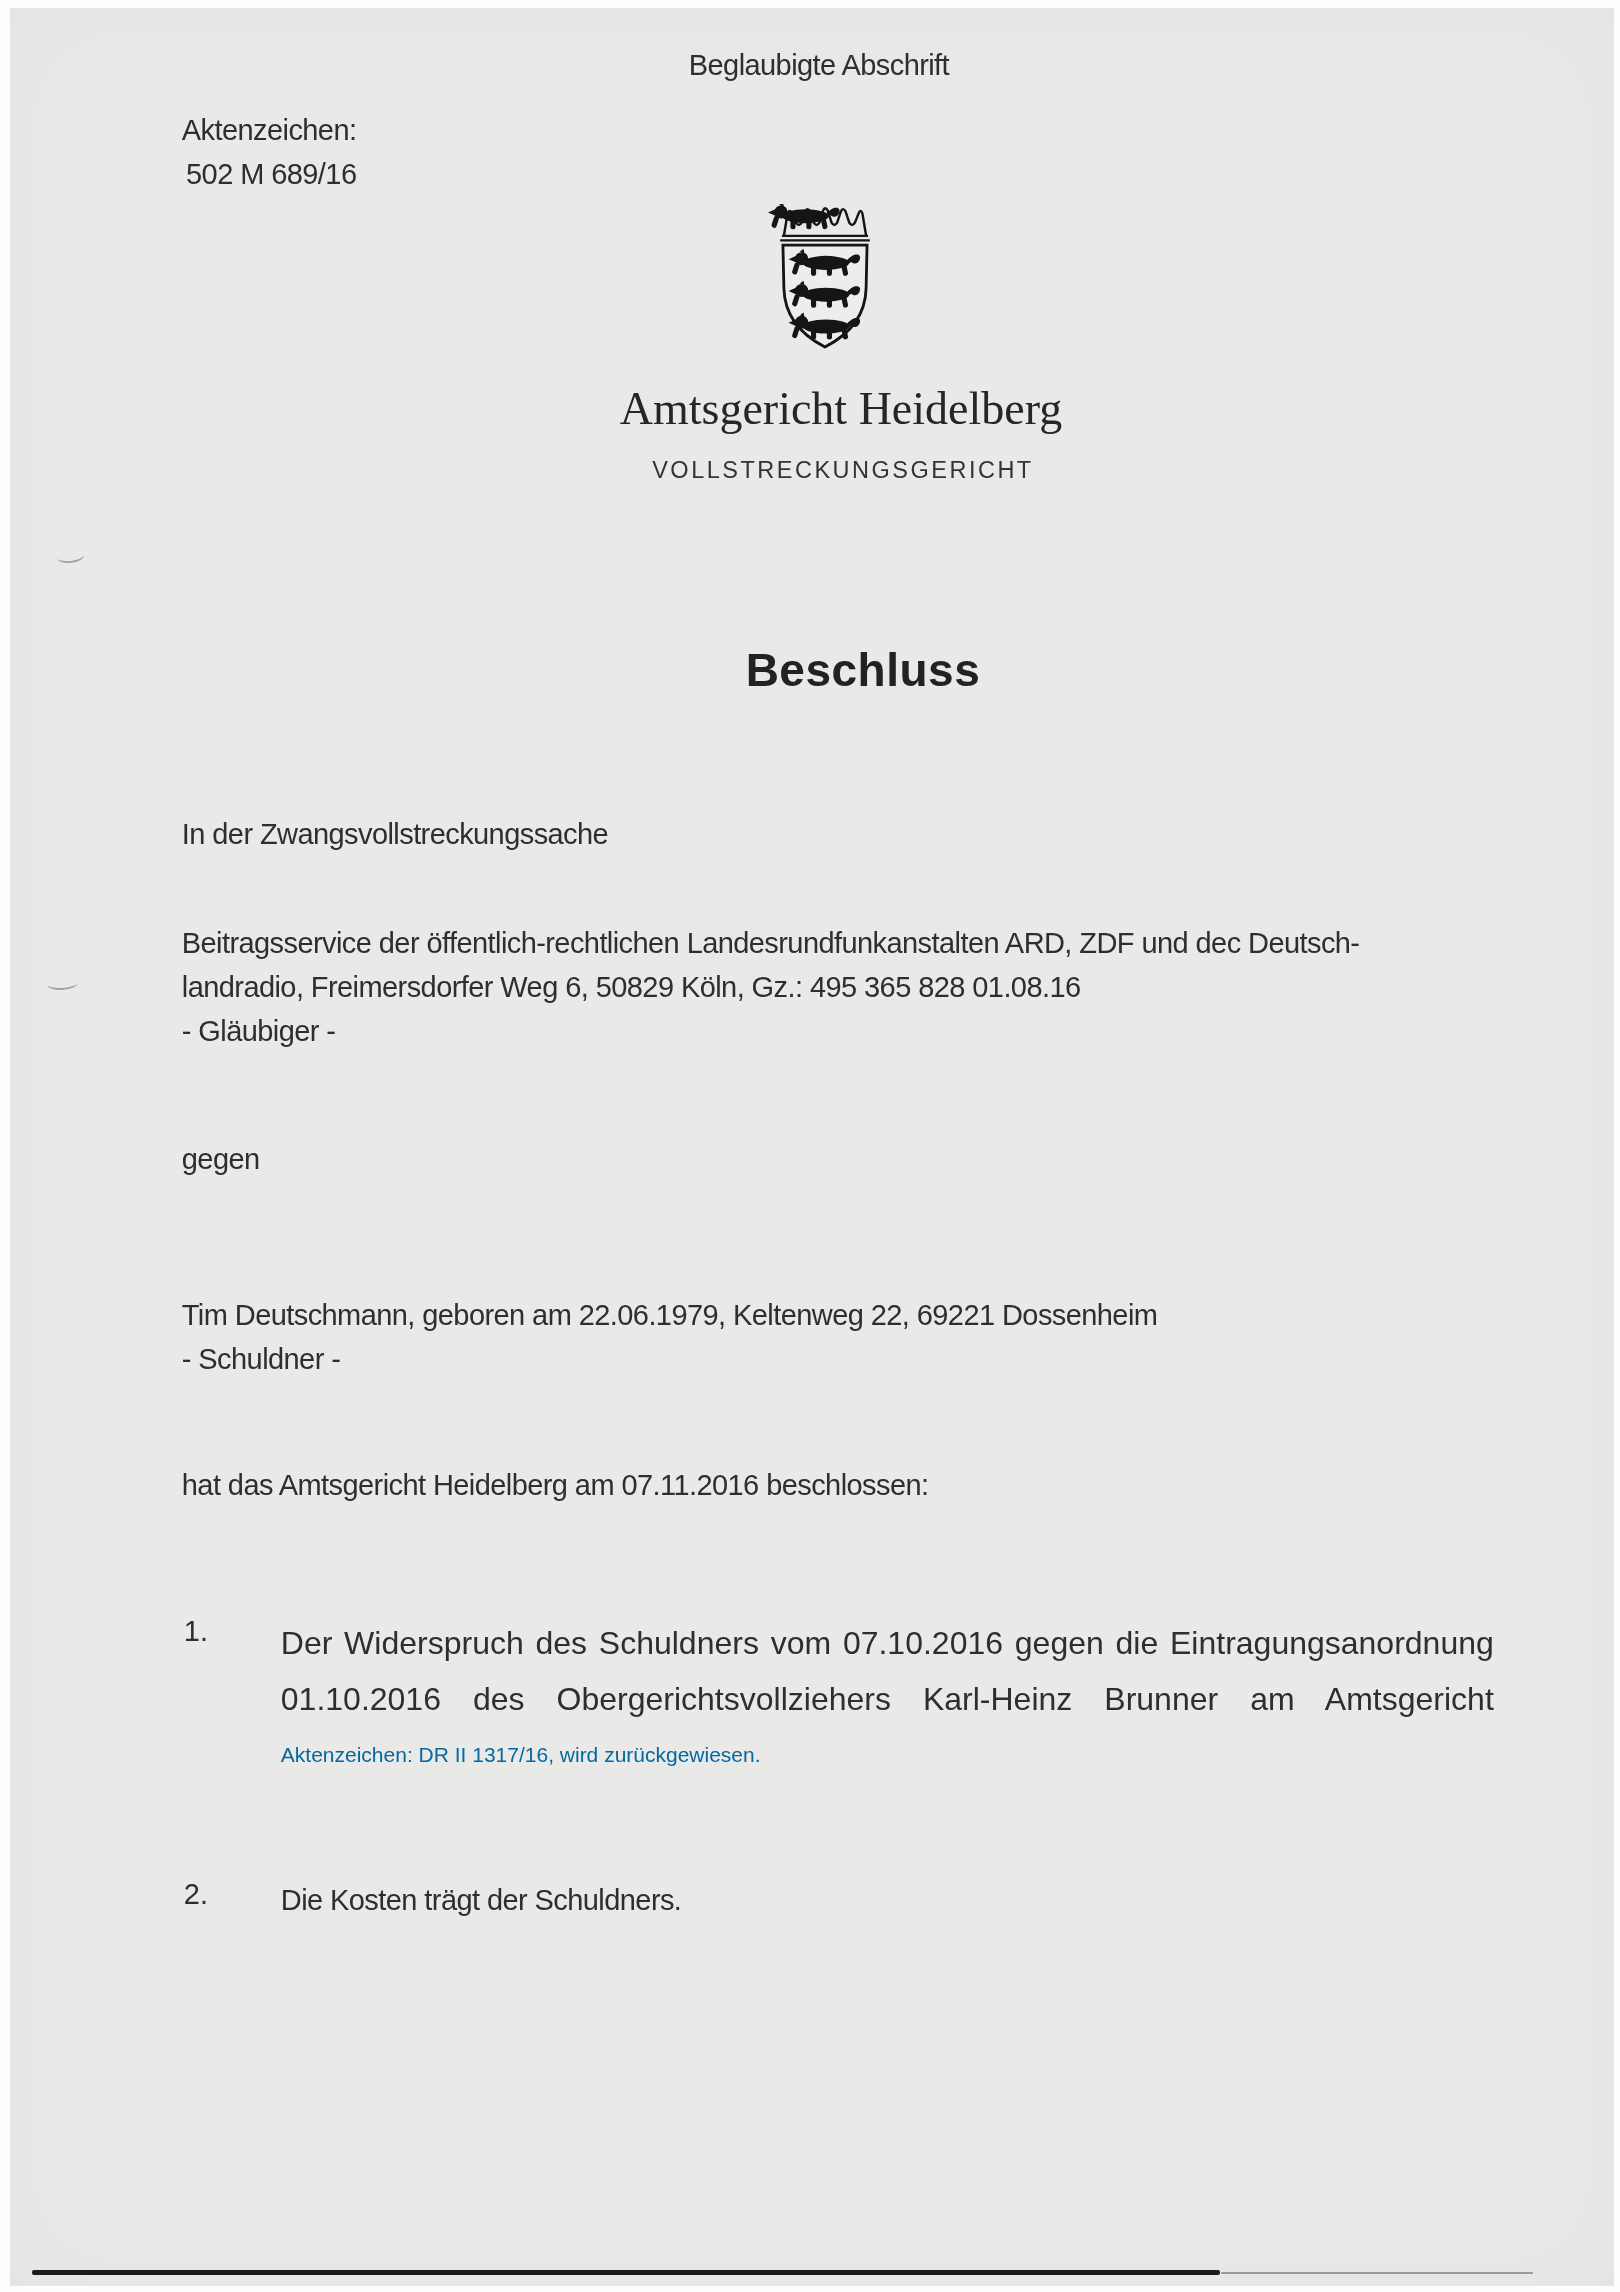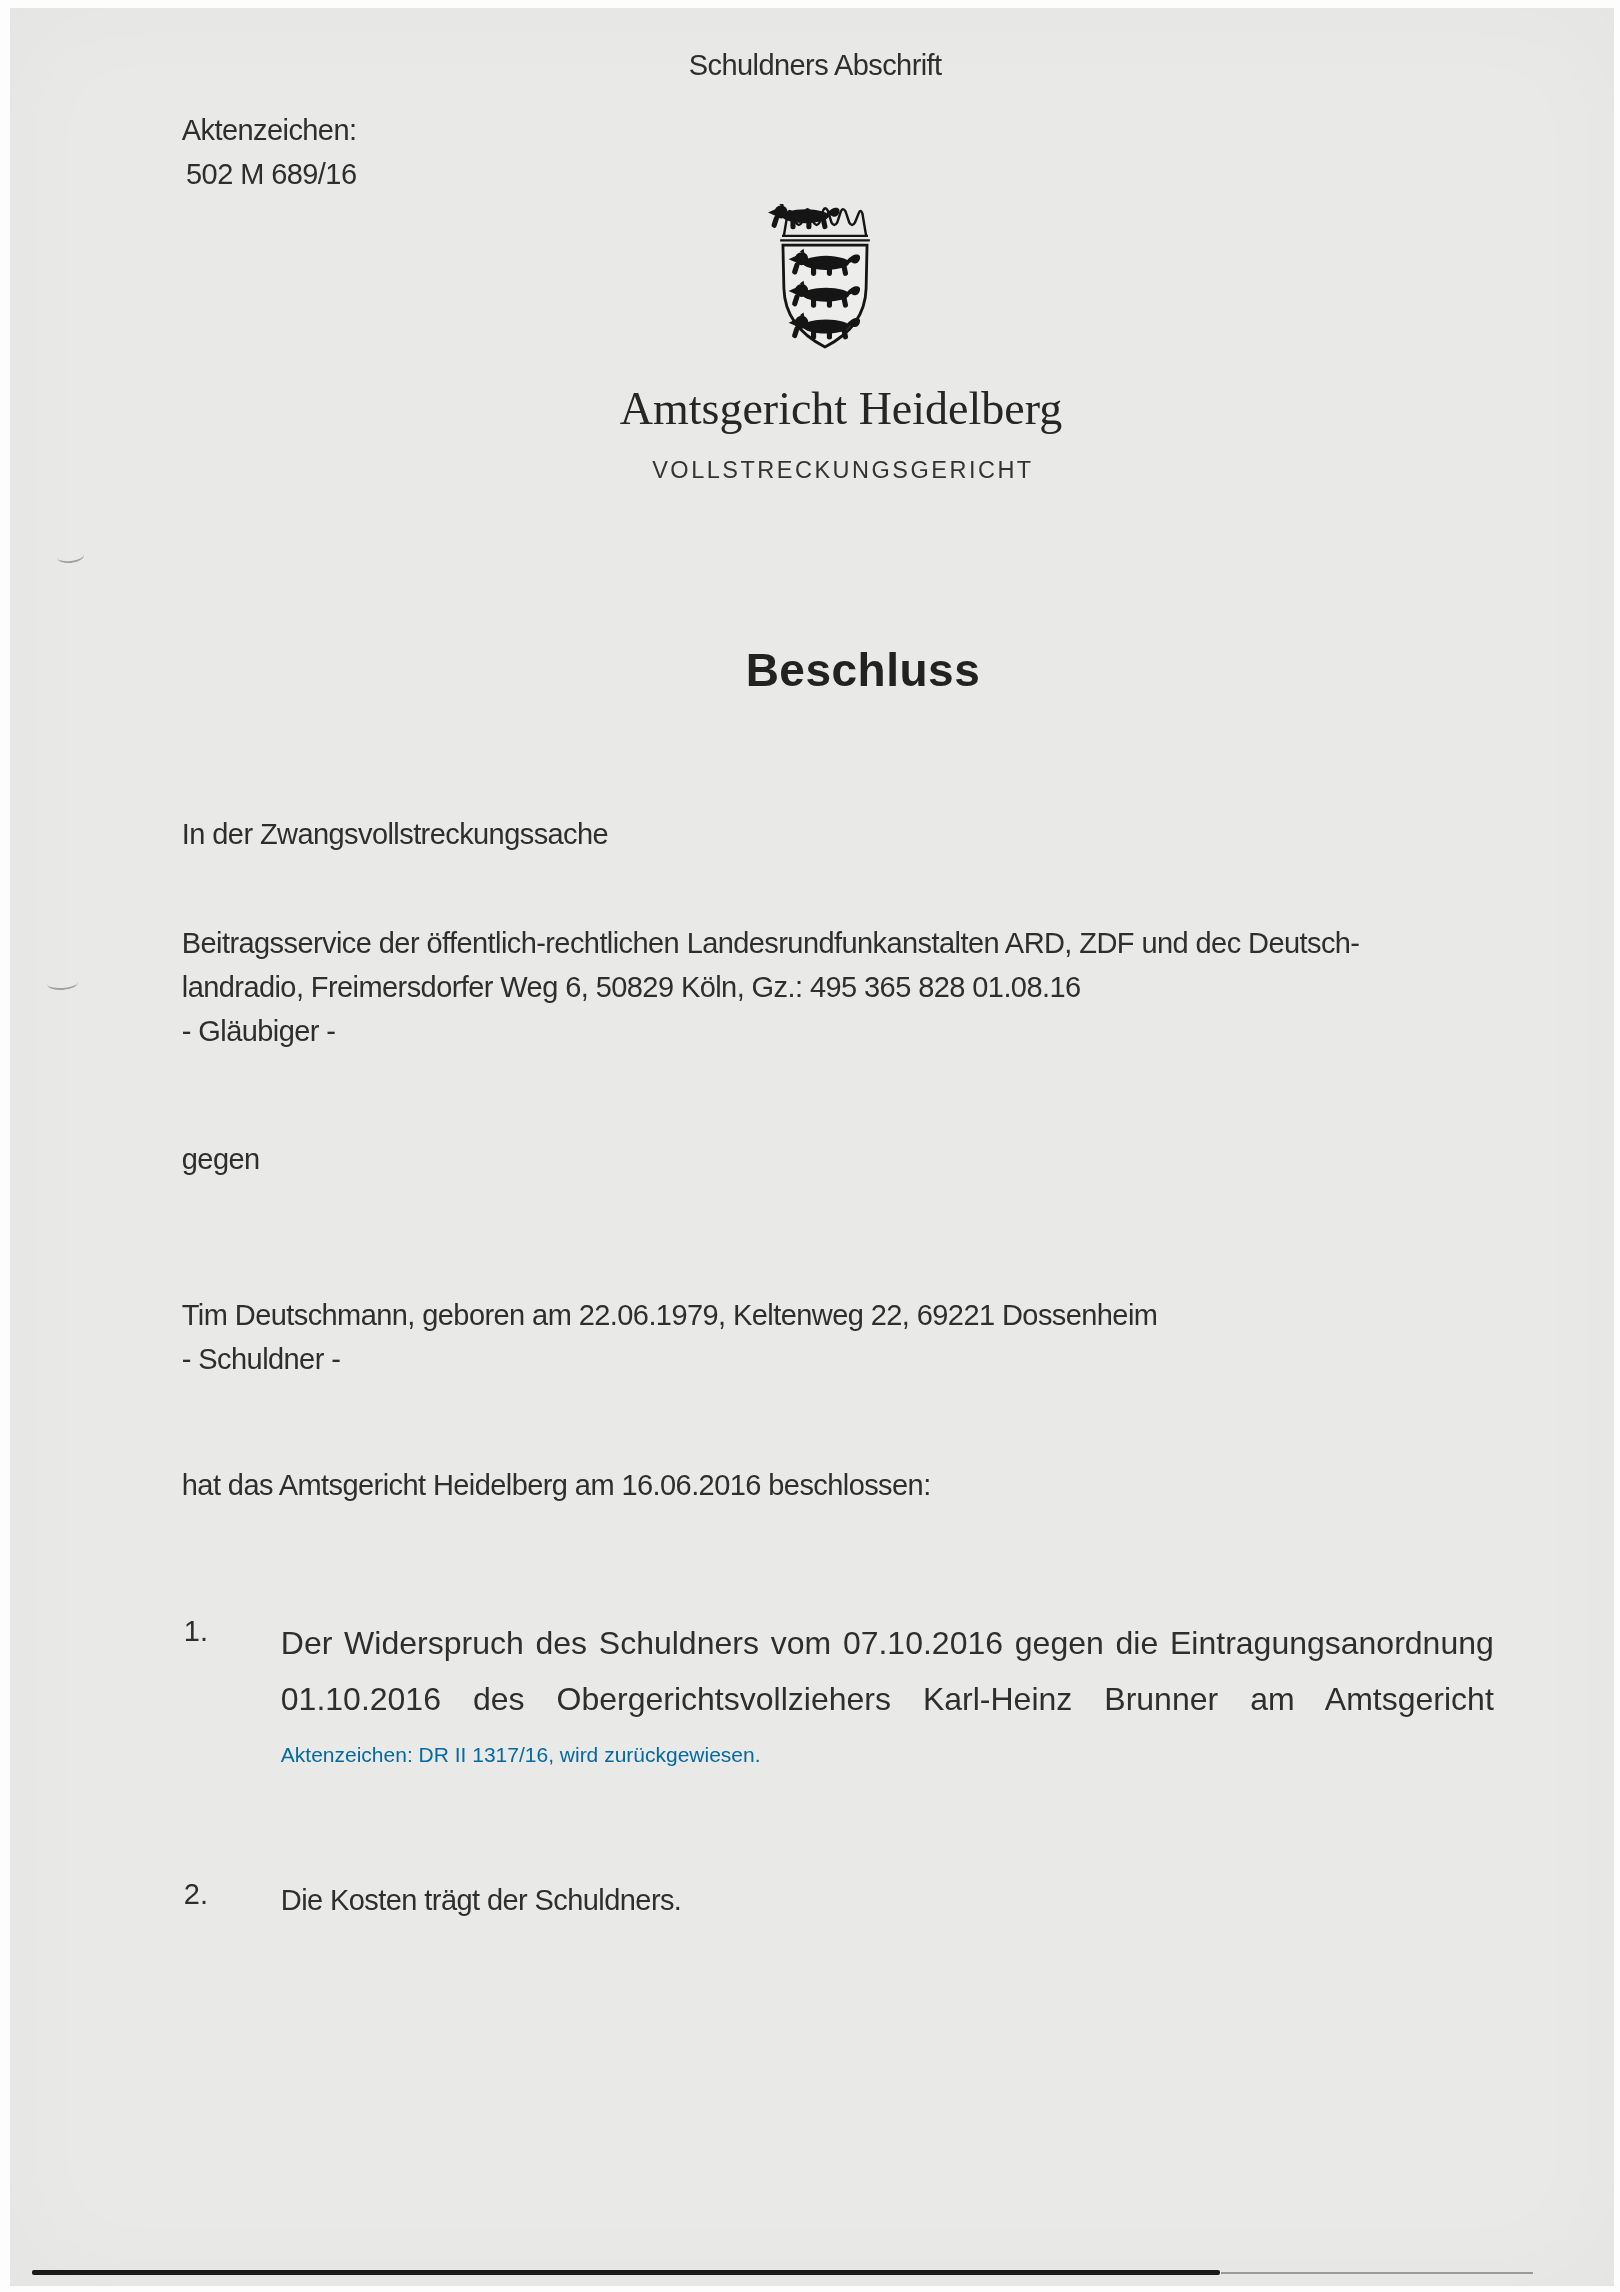--- a/index.html
+++ b/index.html
@@ -47,21 +47,21 @@
   .mark{border-bottom:2.9px solid #a0a0a0;border-radius:50%;}
   .mark1{left:47px;top:541px;width:27.4px;height:11.8px;transform:rotate(-6deg);}
   .mark2{left:37px;top:968px;width:31px;height:11.8px;transform:rotate(-4deg);}
 </style>
 </head>
 <body>
 
 <div class="scan">
   <div class="page">
 
-    <div class="abs body-text certified">Schuldners Abschrift</div>
+    <div class="abs body-text certified">Beglaubigte Abschrift</div>
 
     <div class="abs body-text fileref">
       <div>Aktenzeichen:</div>
       <div>502 M 689/16</div>
     </div>
 
     <div class="abs emblem">
       <svg viewBox="0 0 122 168" xmlns="http://www.w3.org/2000/svg">
 
         <path d="M17,34 L21,10 Q23,5 26,10 L30,20 Q33,25 36,20 L40,8 Q42,3 45,8 L49,20 Q52,25 55,20 L59,7 Q61,2 64,7 L68,20 Q71,25 74,20 L78,8 Q80,3 83,8 L87,20 Q90,25 93,20 L97,10 Q99,5 101,10 L105,34" fill="none" stroke="#151515" stroke-width="2.6"></path>
@@ -100,21 +100,21 @@
       <div>- Gläubiger -</div>
     </div>
 
     <div class="abs body-text gegen">gegen</div>
 
     <div class="abs body-text debtor">
       <div>Tim Deutschmann, geboren am 22.06.1979, Keltenweg 22, 69221 Dossenheim</div>
       <div>- Schuldner -</div>
     </div>
 
-    <div class="abs body-text decision">hat das Amtsgericht Heidelberg am 16.06.2016 beschlossen:</div>
+    <div class="abs body-text decision">hat das Amtsgericht Heidelberg am 07.11.2016 beschlossen:</div>
 
     <div class="abs item-number num1">1.</div>
     <div class="abs lines1">
       <div class="jline">Der Widerspruch des Schuldners vom 07.10.2016 gegen die Eintragungsanordnung vom</div>
       <div class="jline">01.10.2016 des Obergerichtsvollziehers Karl-Heinz Brunner am Amtsgericht Heidelberg,</div>
       <div class="nline">Aktenzeichen: DR II 1317/16, wird zurückgewiesen.</div>
     </div>
 
     <div class="abs item-number num2">2.</div>
     <div class="abs body-text text2">Die Kosten trägt der Schuldners.</div>

